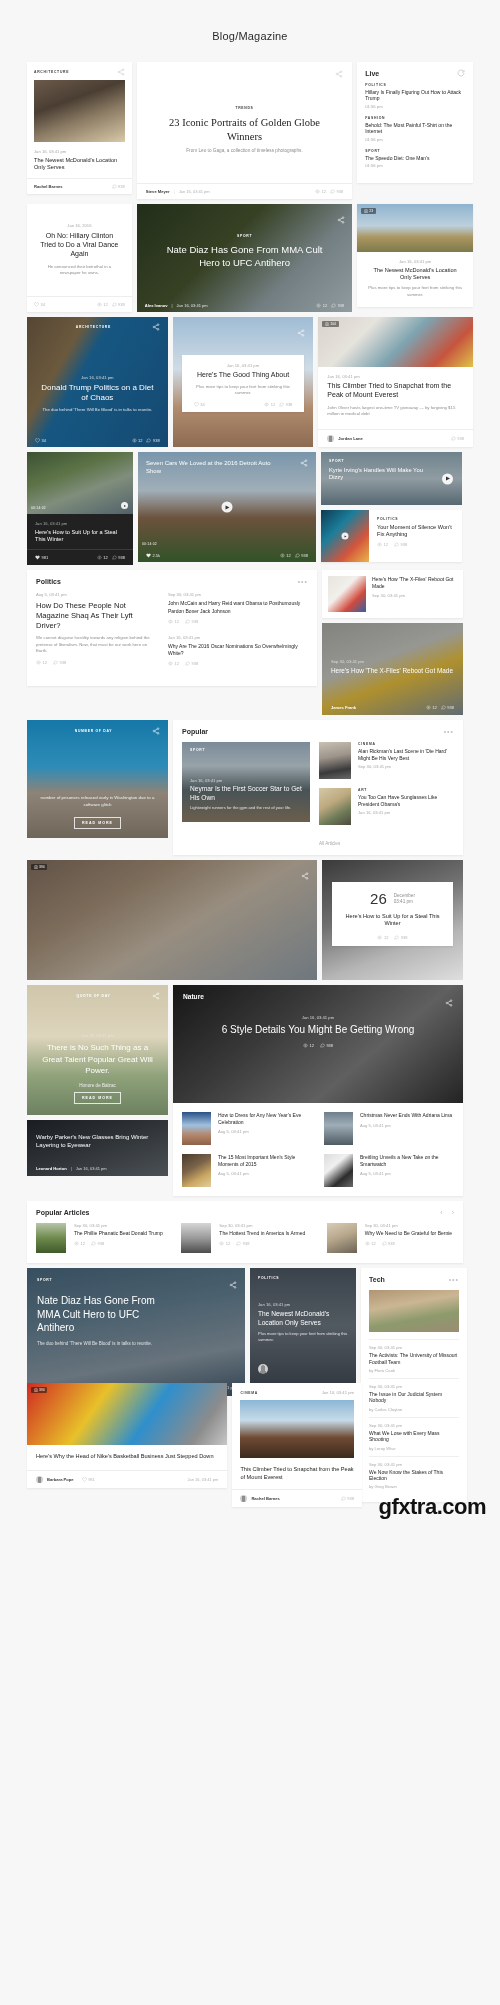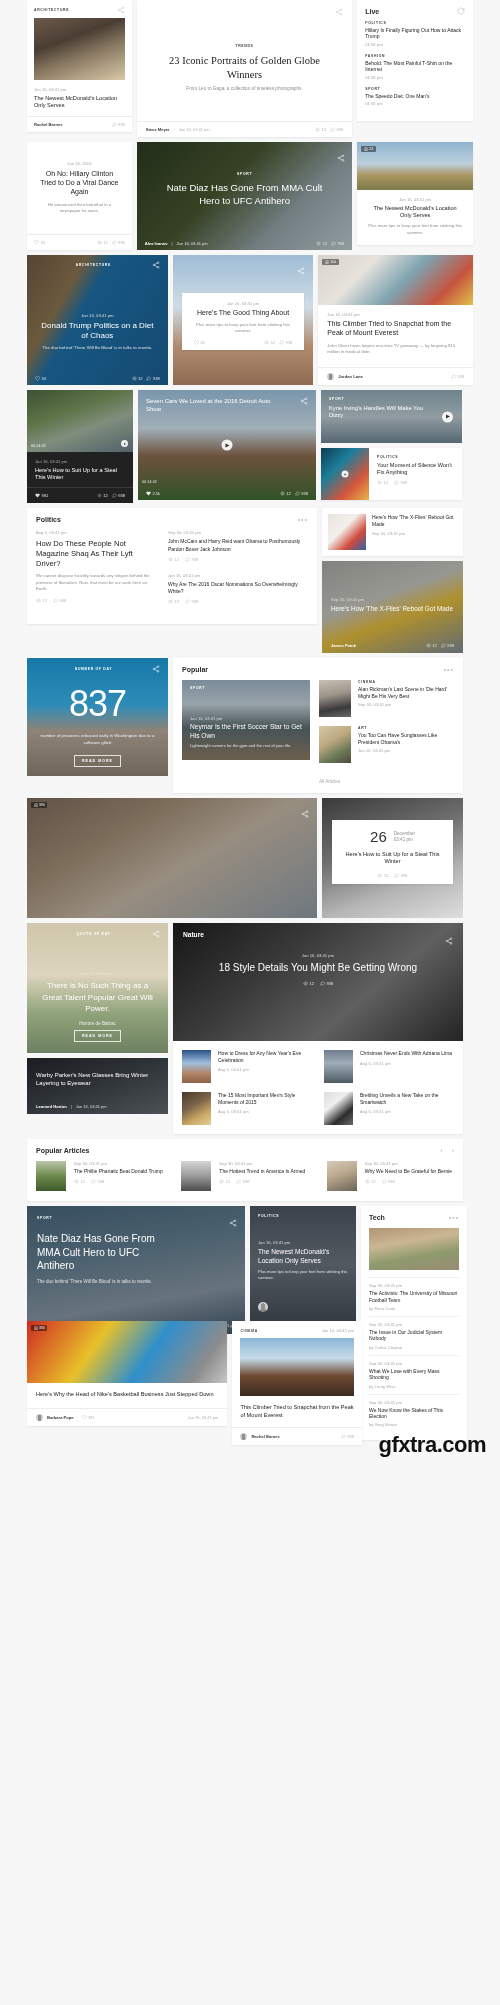--- a/index.html
+++ b/index.html
@@ -118,20 +118,21 @@
     padding:3px 7px; display:inline-block; text-transform:uppercase;
   }
   .arrowbtn { color:#bdbdbd; font-size:7px; }
   .gfx { position:absolute; right:14px; bottom:12px; font-weight:bold; font-size:22px; color:#111; letter-spacing:-.5px; }
 </style>
 </head>
 <body>
 
 <div class="page">
 
+  <div class="page-title">Blog/Magazine</div>
 
   <div class="row">
 
     <div class="card shadow" style="width:106px;">
       <div style="display:flex;align-items:center;padding:6px 7px 4px;">
         <div class="cat">ARCHITECTURE</div>
         <div class="spacer"></div>
         <svg class="share" viewBox="0 0 24 24" fill="none" stroke="#999" stroke-width="2">
             <circle cx="18" cy="5" r="2.6"></circle>
             <circle cx="6" cy="12" r="2.6"></circle>
@@ -660,21 +661,20 @@
         <div class="cat light">NUMBER OF DAY</div>
         <div class="spacer"></div>
         <svg class="share light" viewBox="0 0 24 24" fill="none" stroke="#fff" stroke-width="2">
             <circle cx="18" cy="5" r="2.6"></circle>
             <circle cx="6" cy="12" r="2.6"></circle>
             <circle cx="18" cy="19" r="2.6"></circle>
             <line x1="8.3" y1="10.8" x2="15.7" y2="6.2"></line>
             <line x1="8.3" y1="13.2" x2="15.7" y2="17.8"></line>
           </svg>
       </div>
-      <div class="abs" style="left:0;right:0;top:28px;text-align:center;color:#fff;font-size:36px;font-weight:300;letter-spacing:-1px;line-height:1;">837</div>
       <div class="abs" style="left:12px;right:12px;top:75px;text-align:center;color:#eef3f6;font-size:4.4px;line-height:1.5;">number of prisoners released early in Washington due to a software glitch</div>
       <div class="abs" style="left:0;right:0;bottom:9px;text-align:center;">
         <span class="readmore">READ MORE</span>
       </div>
     </div>
 
     <div class="card shadow" style="width:290px;padding:8px 9px 9px;">
       <div style="display:flex;align-items:center;margin-bottom:7px;">
         <div style="font-size:7px;font-weight:bold;">Popular</div>
         <div class="spacer"></div>
@@ -810,21 +810,21 @@
           <svg class="share light" viewBox="0 0 24 24" fill="none" stroke="#fff" stroke-width="2">
               <circle cx="18" cy="5" r="2.6"></circle>
               <circle cx="6" cy="12" r="2.6"></circle>
               <circle cx="18" cy="19" r="2.6"></circle>
               <line x1="8.3" y1="10.8" x2="15.7" y2="6.2"></line>
               <line x1="8.3" y1="13.2" x2="15.7" y2="17.8"></line>
             </svg>
         </div>
         <div class="abs" style="left:0;right:0;top:30px;text-align:center;padding:0 30px;">
           <div class="date" style="color:#dadada;">Jan 16, 03:41 pm</div>
-          <div class="ttl light" style="font-size:10px;margin-top:3px;line-height:1.35;">18 Style Details You Might Be Getting Wrong</div>
+          <div class="ttl light" style="font-size:10px;margin-top:3px;line-height:1.35;">6 Style Details You Might Be Getting Wrong</div>
           <div class="statrow" style="justify-content:center;margin-top:6px;">
             <span class="stat light">
               <svg class="ic" viewBox="0 0 24 24" fill="none" stroke="#eee" stroke-width="2">
                   <path d="M1 12s4-7 11-7 11 7 11 7-4 7-11 7S1 12 1 12z"></path>
                   <circle cx="12" cy="12" r="3"></circle>
                 </svg>
               <span>12</span>
             </span>
             <span class="stat light">
               <svg class="ic" viewBox="0 0 24 24" fill="none" stroke="#eee" stroke-width="2">

